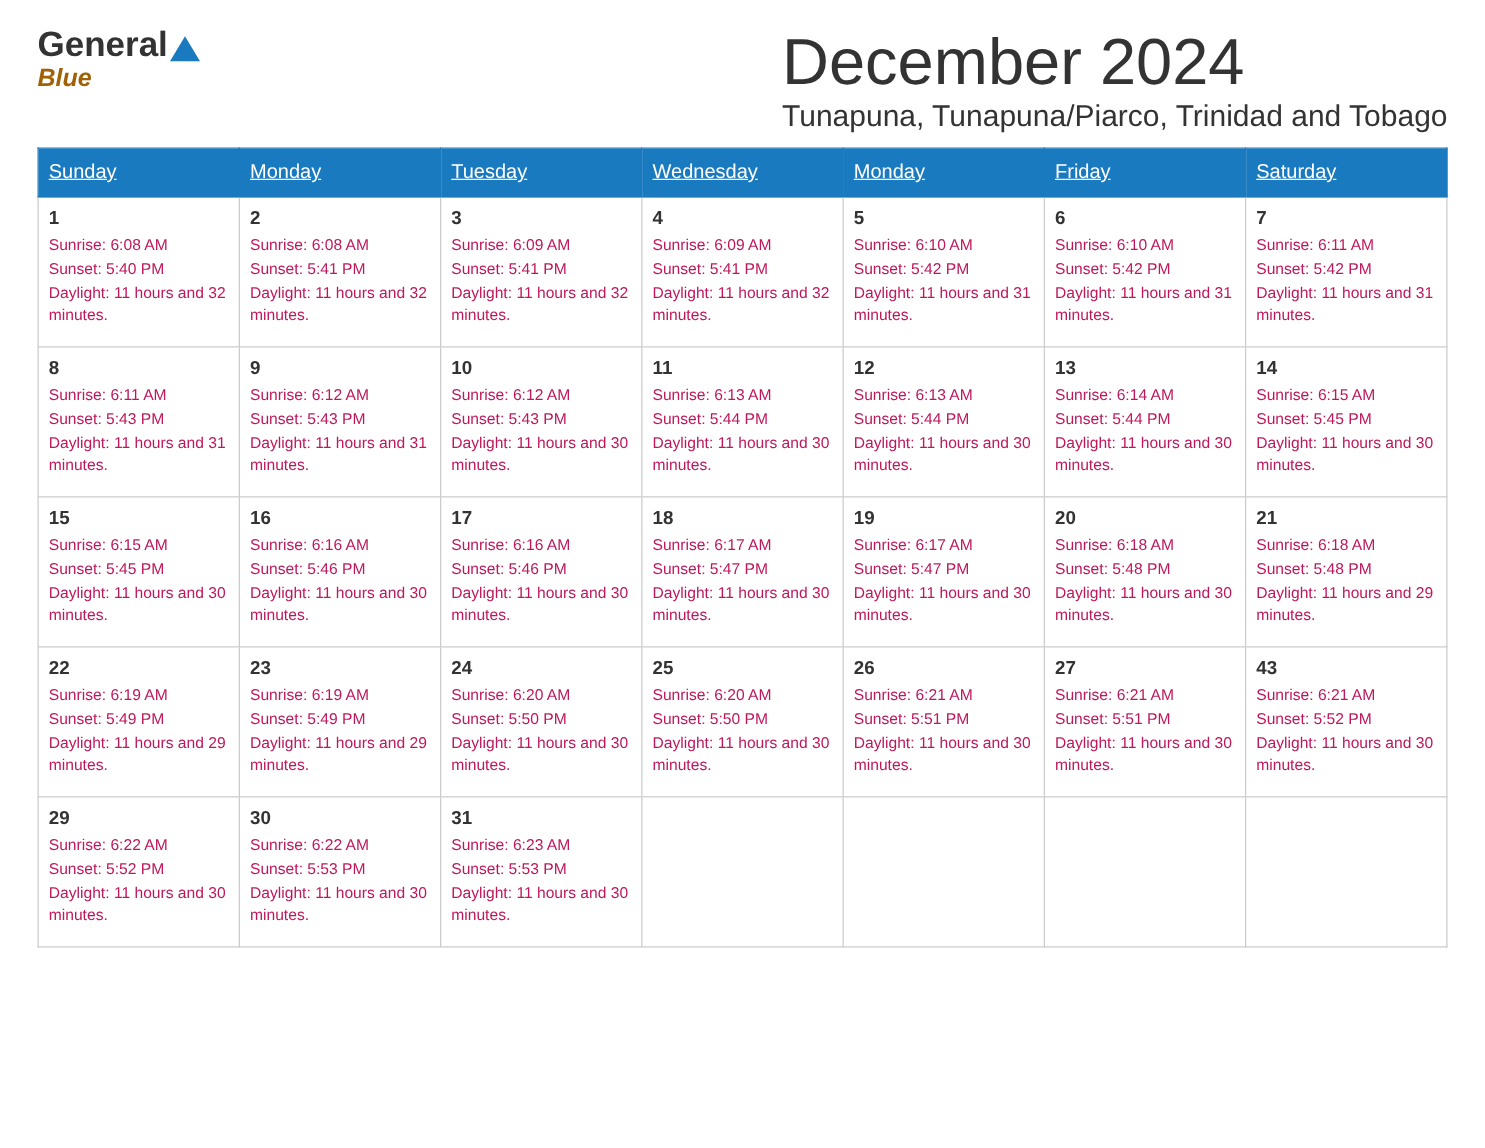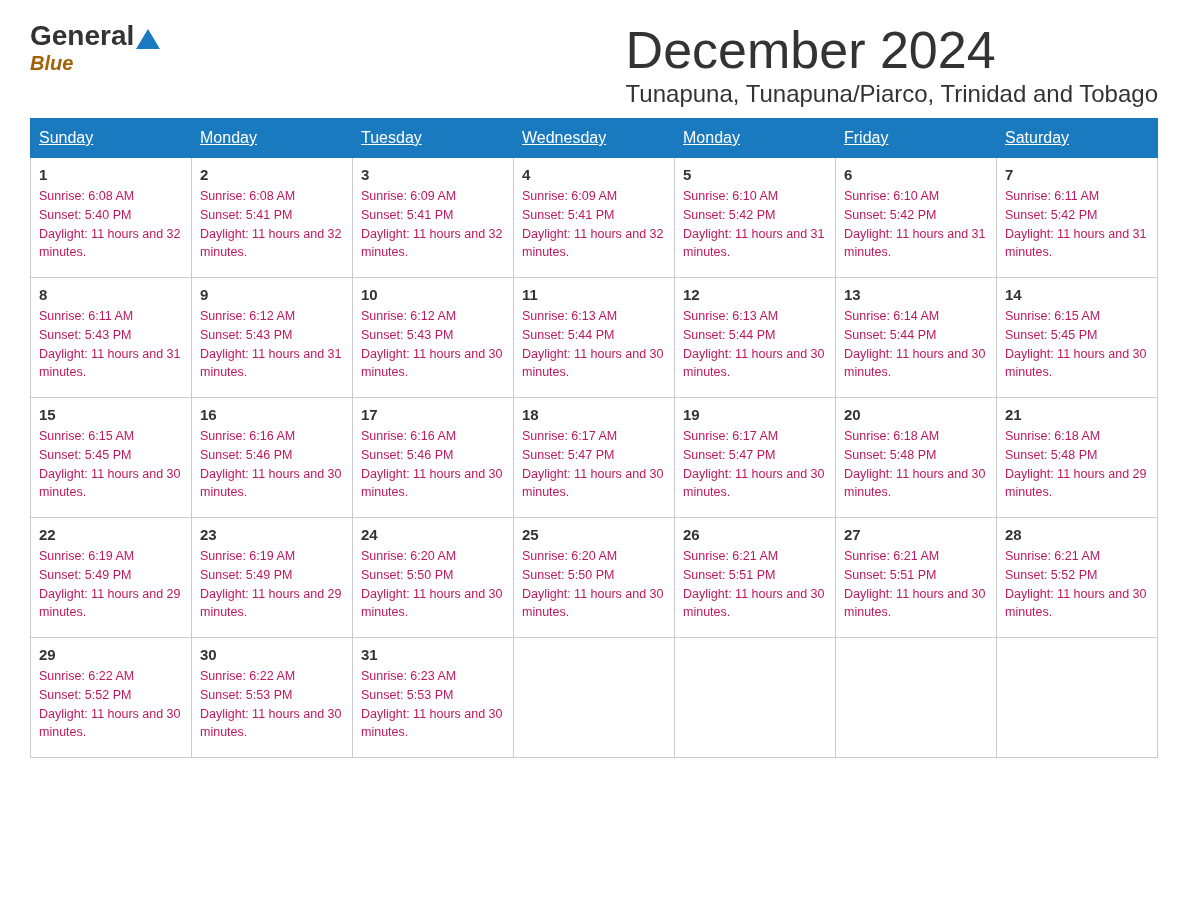--- a/index.html
+++ b/index.html
@@ -356,21 +356,21 @@
       </td>
         <td>
         <span class="day-number">27</span>
         <div class="day-info">
           Sunrise: 6:21 AM<br>
           Sunset: 5:51 PM<br>
           Daylight: 11 hours and 30 minutes.
         </div>
       </td>
         <td>
-        <span class="day-number">28</span>
+        <span class="day-number">43</span>
         <div class="day-info">
           Sunrise: 6:21 AM<br>
           Sunset: 5:52 PM<br>
           Daylight: 11 hours and 30 minutes.
         </div>
       </td>
       </tr>
       <tr>
         <td>
         <span class="day-number">29</span>

